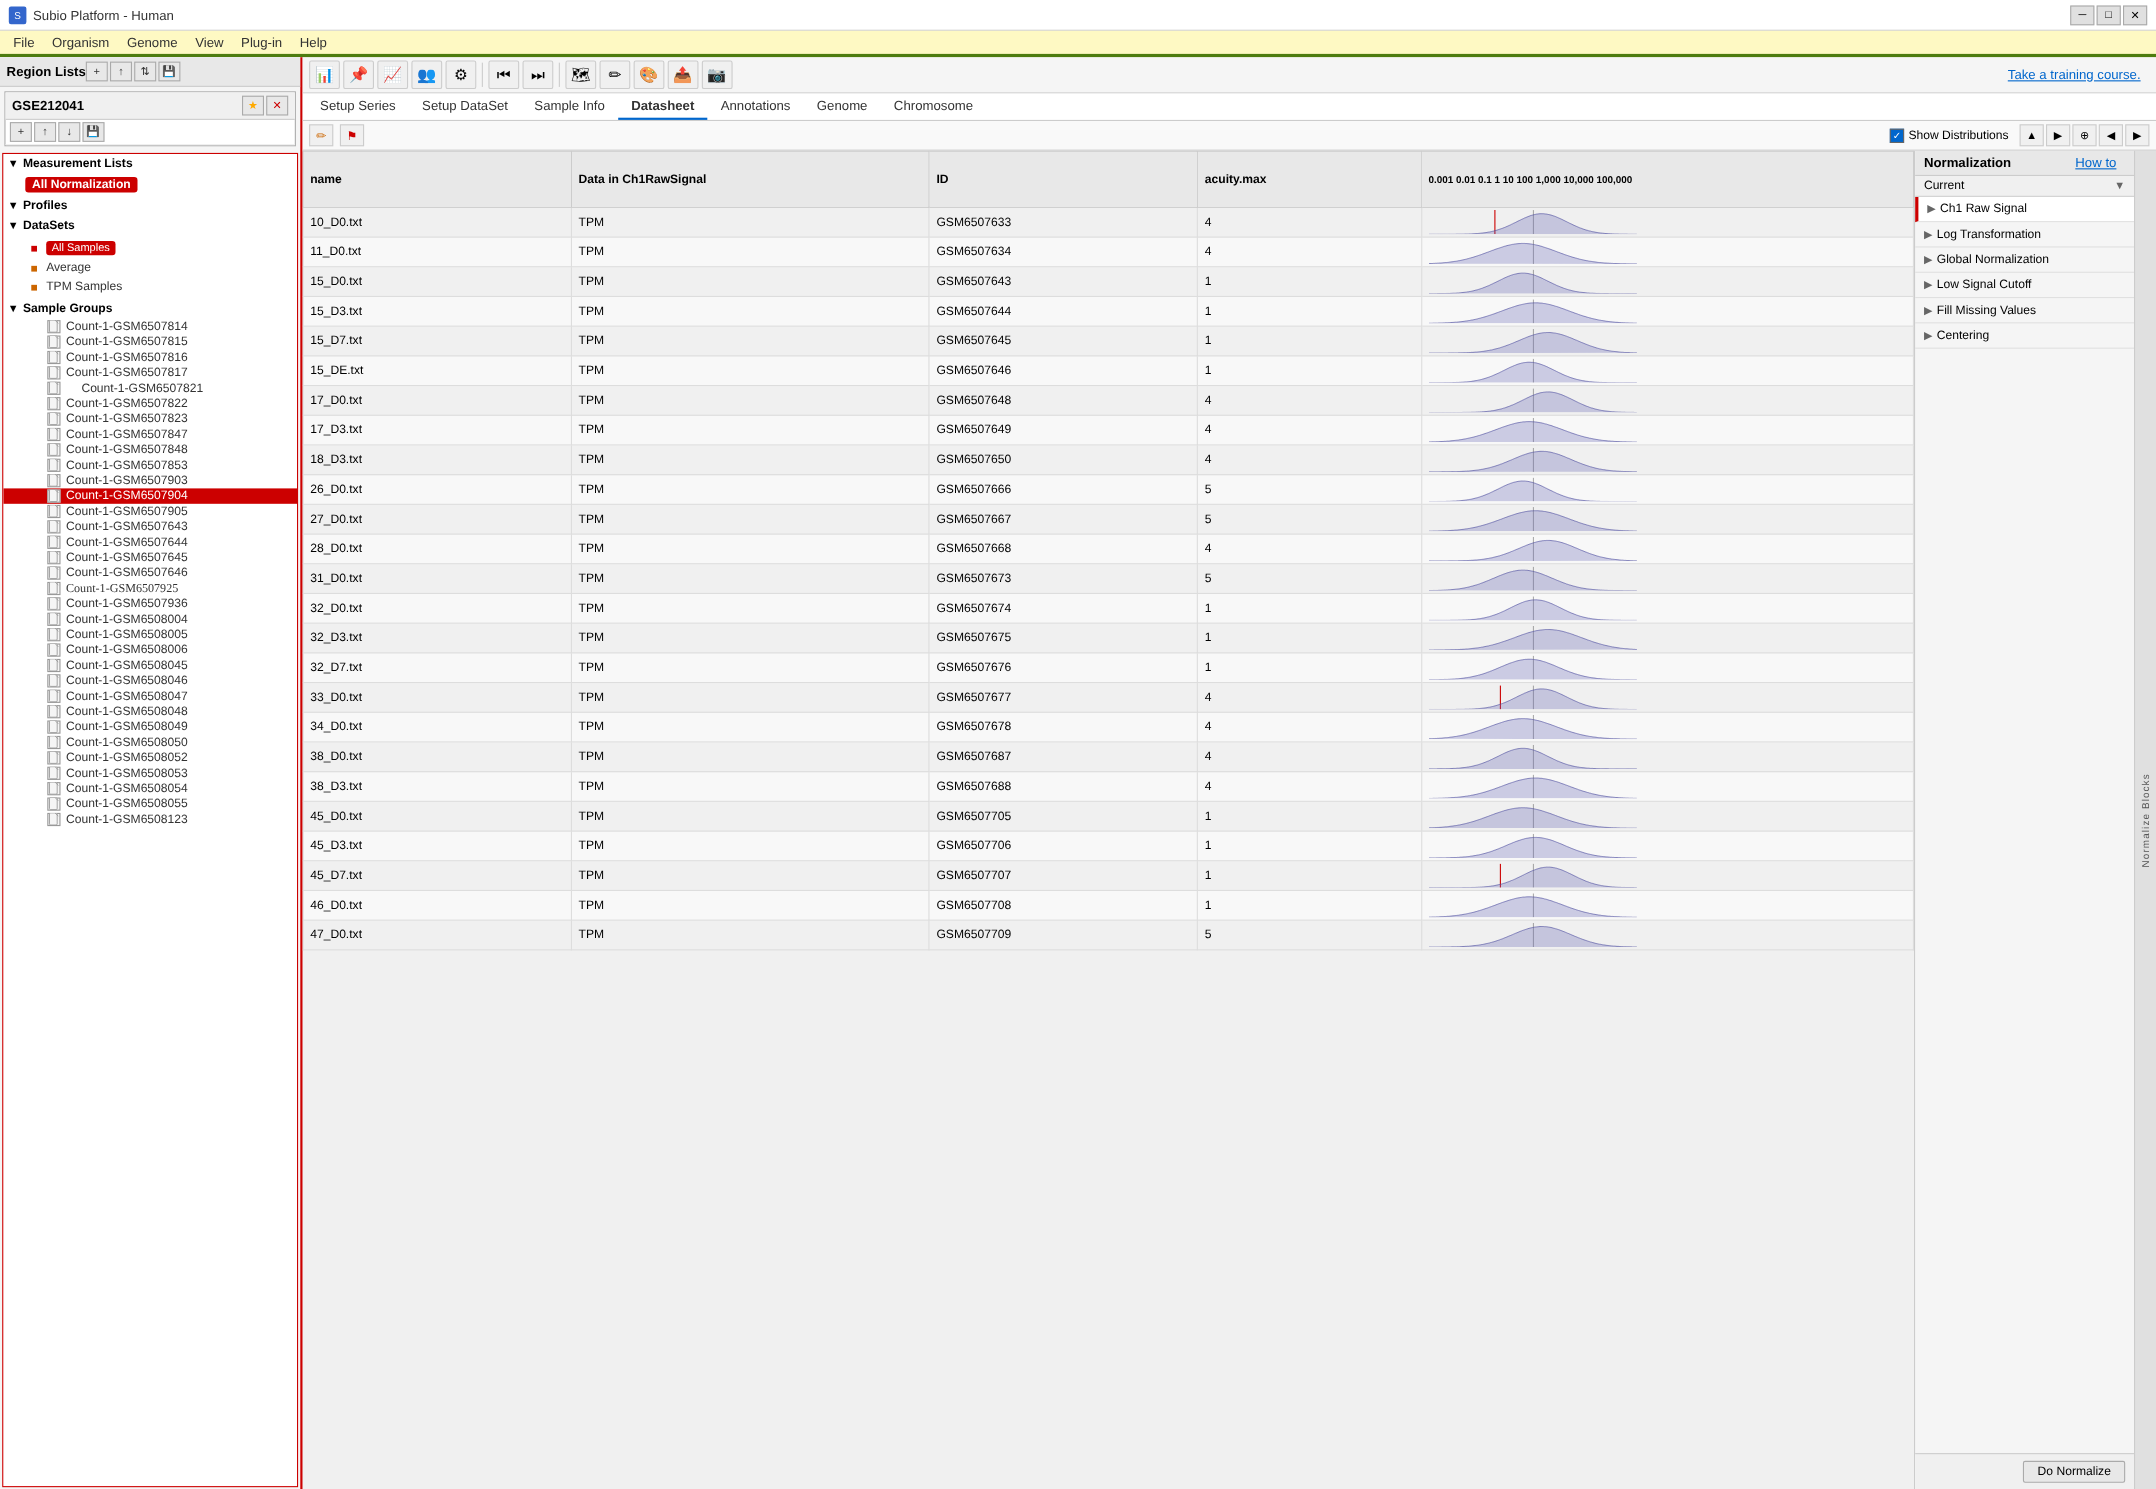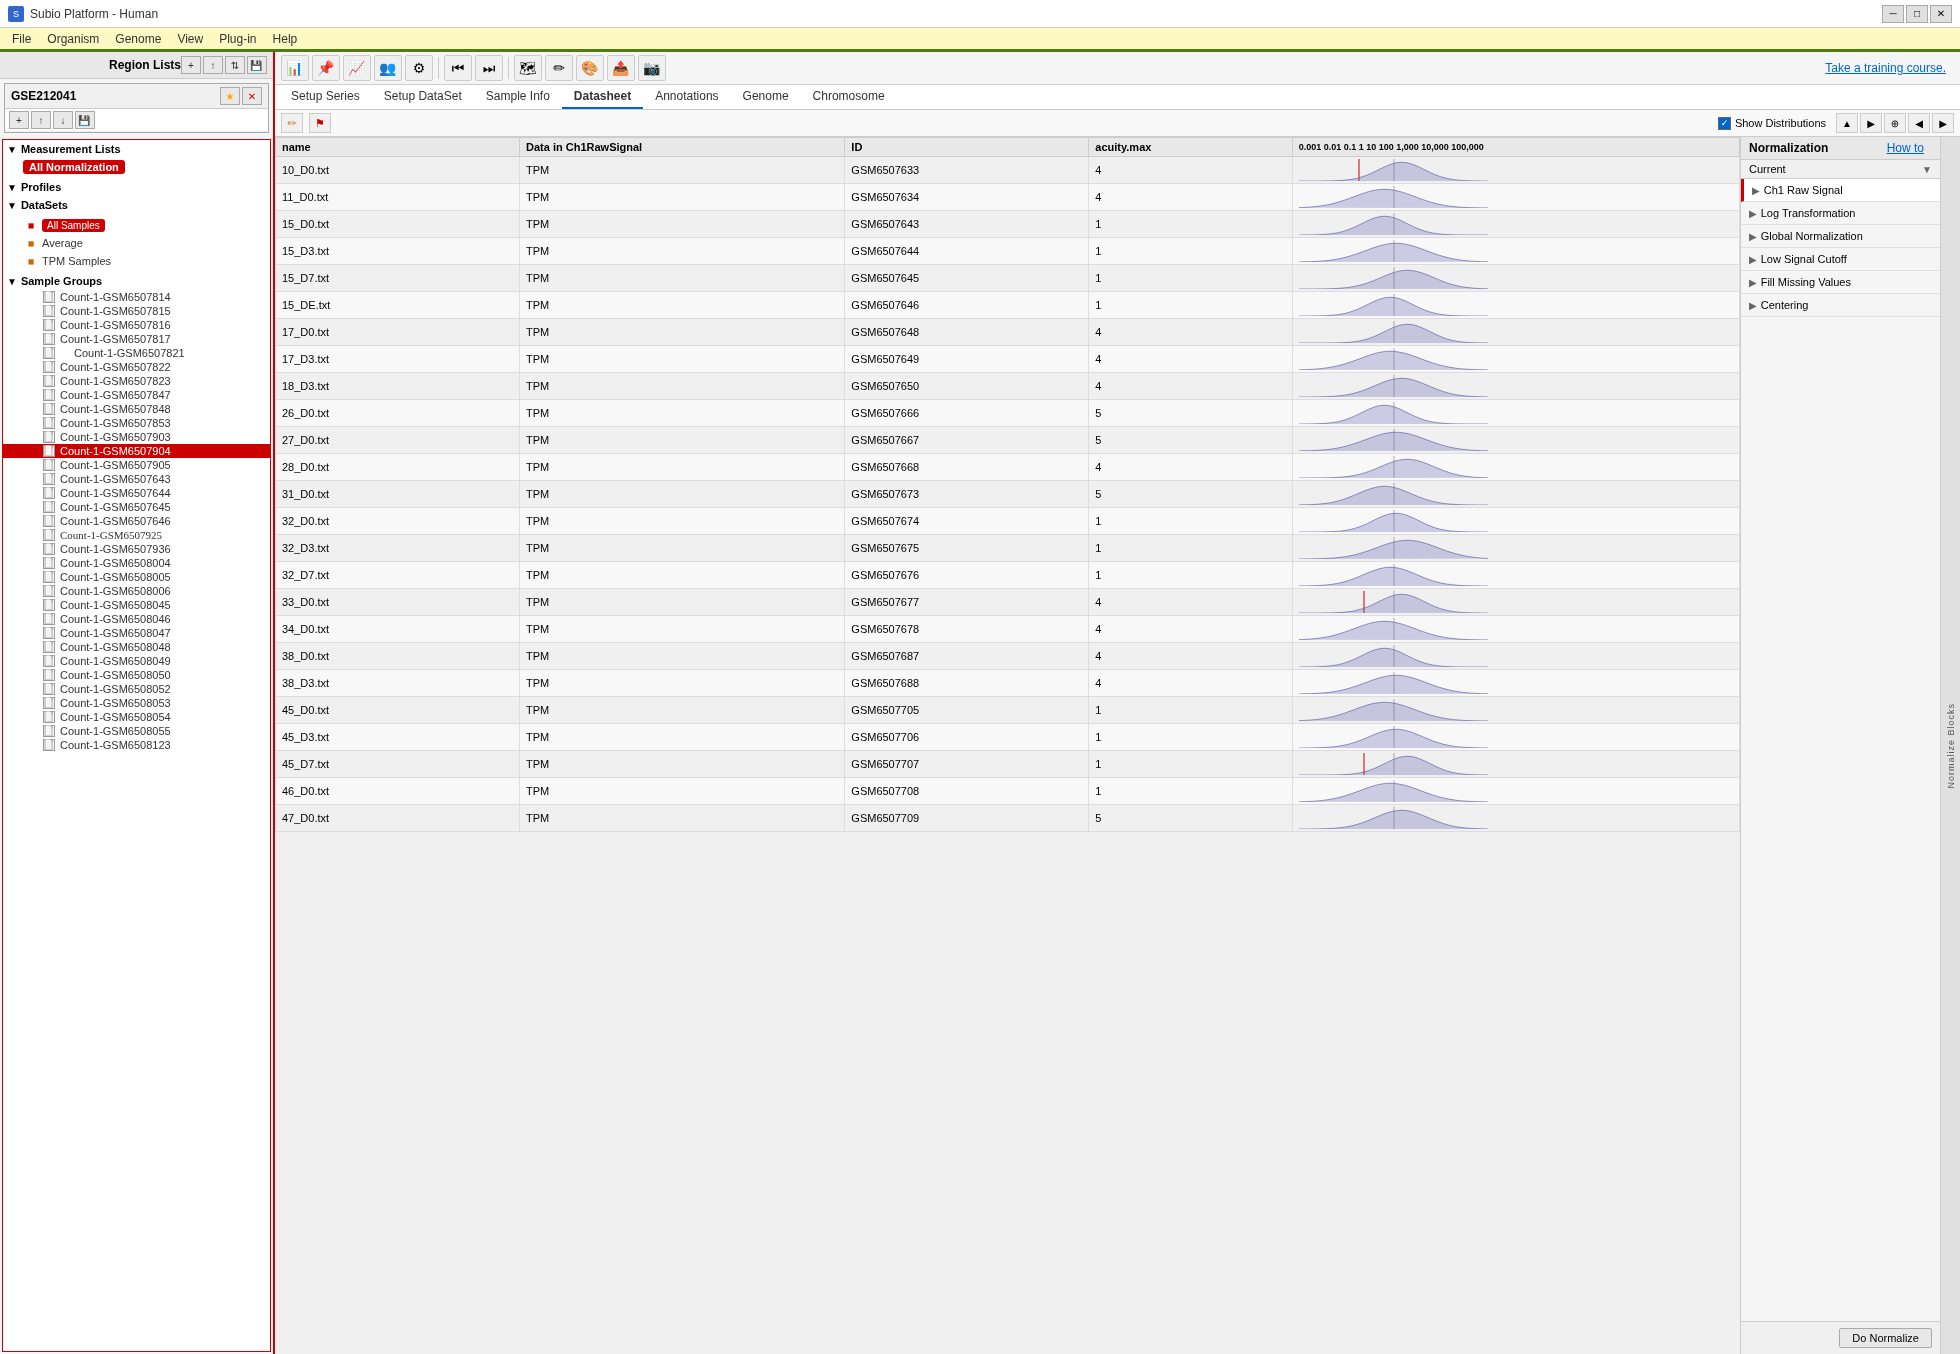--- a/index.html
+++ b/index.html
@@ -18,21 +18,21 @@
     .menu-bar { display: flex; align-items: center; background: #fef9c3; border-bottom: 3px solid #4d7c0f; padding: 2px 4px; height: 24px; }
     .menu-item { padding: 2px 8px; cursor: pointer; font-size: 12px; color: #333; }
     
     
     .main-layout { display: flex; height: calc(1354px - 52px); }
     
     
     .left-panel { width: 275px; min-width: 275px; background: #f5f5f5; border-right: 2px solid #cc0000; display: flex; flex-direction: column; overflow: hidden; }
     
     
-    .region-lists-header { background: #e8e8e8; border-bottom: 1px solid #ccc; padding: 4px 6px; display: flex; align-items: center; justify-content: flex-end; }
+    .region-lists-header { background: #e8e8e8; border-bottom: 1px solid #ccc; padding: 4px 6px; display: flex; align-items: center; justify-content: flex-start; }
     .region-lists-title { font-weight: bold; font-size: 12px; }
     .region-lists-toolbar { display: flex; gap: 2px; }
     .small-btn { width: 20px; height: 18px; border: 1px solid #aaa; background: #e8e8e8; cursor: pointer; display: flex; align-items: center; justify-content: center; font-size: 10px; color: #333; }
     .gse-header { display: flex; align-items: center; justify-content: space-between; padding: 3px 6px; background: #f0f0f0; border-bottom: 1px solid #ccc; }
     .gse-title { font-weight: bold; font-size: 12px; }
     .gse-controls { display: flex; gap: 2px; }
     .gse-toolbar { display: flex; gap: 2px; padding: 2px 4px; border-bottom: 1px solid #eee; }
     .tree-item { display: flex; align-items: center; padding: 2px 4px; cursor: pointer; }
     .tree-icon { width: 16px; height: 14px; margin-right: 3px; display: inline-flex; align-items: center; justify-content: center; font-size: 10px; }
     .tree-label { font-size: 11px; color: #333; }
@@ -77,21 +77,21 @@
     
     .table-controls { display: flex; align-items: center; padding: 3px 6px; border-bottom: 1px solid #ccc; background: #f9f9f9; gap: 6px; }
     .ctrl-btn { width: 22px; height: 20px; border: 1px solid #ccc; background: #f0f0f0; cursor: pointer; display: flex; align-items: center; justify-content: center; font-size: 11px; }
     .show-dist-label { font-size: 11px; display: flex; align-items: center; gap: 4px; }
     .checkbox { width: 13px; height: 13px; border: 1px solid #666; background: #0066cc; display: inline-flex; align-items: center; justify-content: center; color: white; font-size: 9px; cursor: pointer; }
     .dist-nav { display: flex; gap: 2px; margin-left: 4px; }
     .dist-nav-btn { width: 22px; height: 20px; border: 1px solid #ccc; background: #f0f0f0; cursor: pointer; display: flex; align-items: center; justify-content: center; font-size: 10px; }
     
     
     .data-table { width: 100%; border-collapse: collapse; font-size: 11px; }
-    .data-table th { background: #e8e8e8; border: 1px solid #ccc; padding: 3px 6px; text-align: left; font-weight: bold; position: sticky; top: 0; z-index: 2; white-space: nowrap; }
+    .data-table th { background: #e8e8e8; border: 1px solid #ccc; padding: 19px 6px; text-align: left; font-weight: bold; position: sticky; top: 0; z-index: 2; white-space: nowrap; }
     .data-table td { border: 1px solid #ddd; padding: 2px 6px; white-space: nowrap; }
     .data-table tr:nth-child(even) { background: #f8f8f8; }
     
     
     .dist-cell { width: 200px; }
     .sparkline-container { width: 190px; height: 22px; position: relative; overflow: hidden; }
     .sparkline-svg { width: 100%; height: 100%; }
     
     
     .norm-panel { width: 200px; min-width: 200px; border-left: 1px solid #ccc; background: #f5f5f5; display: flex; flex-direction: column; overflow: hidden; }

